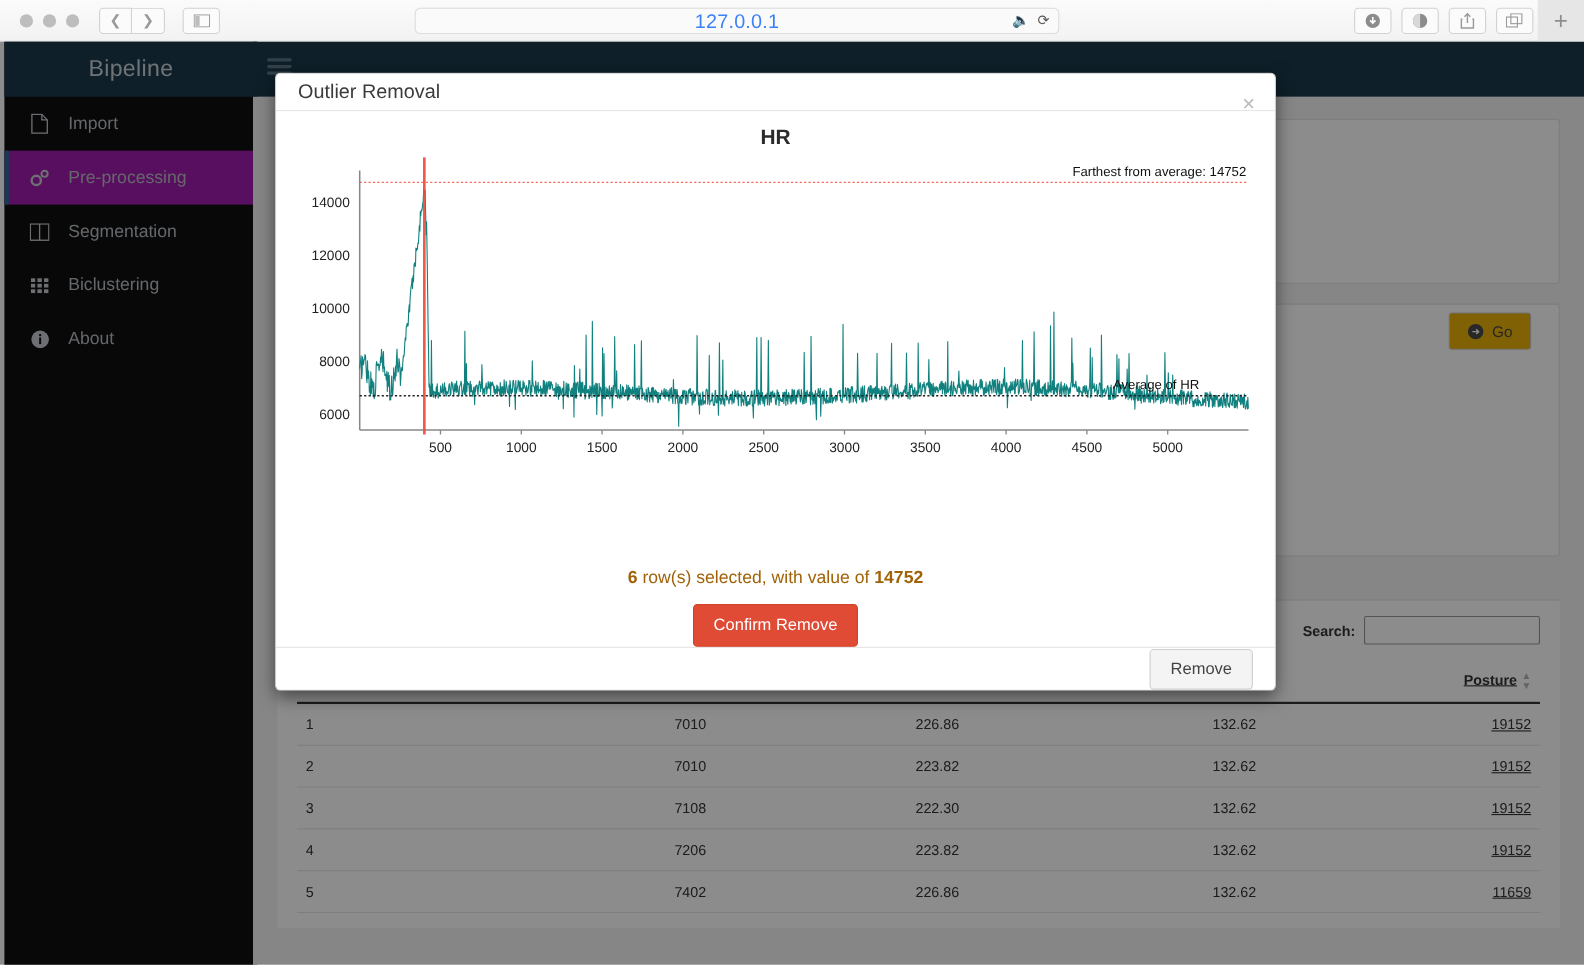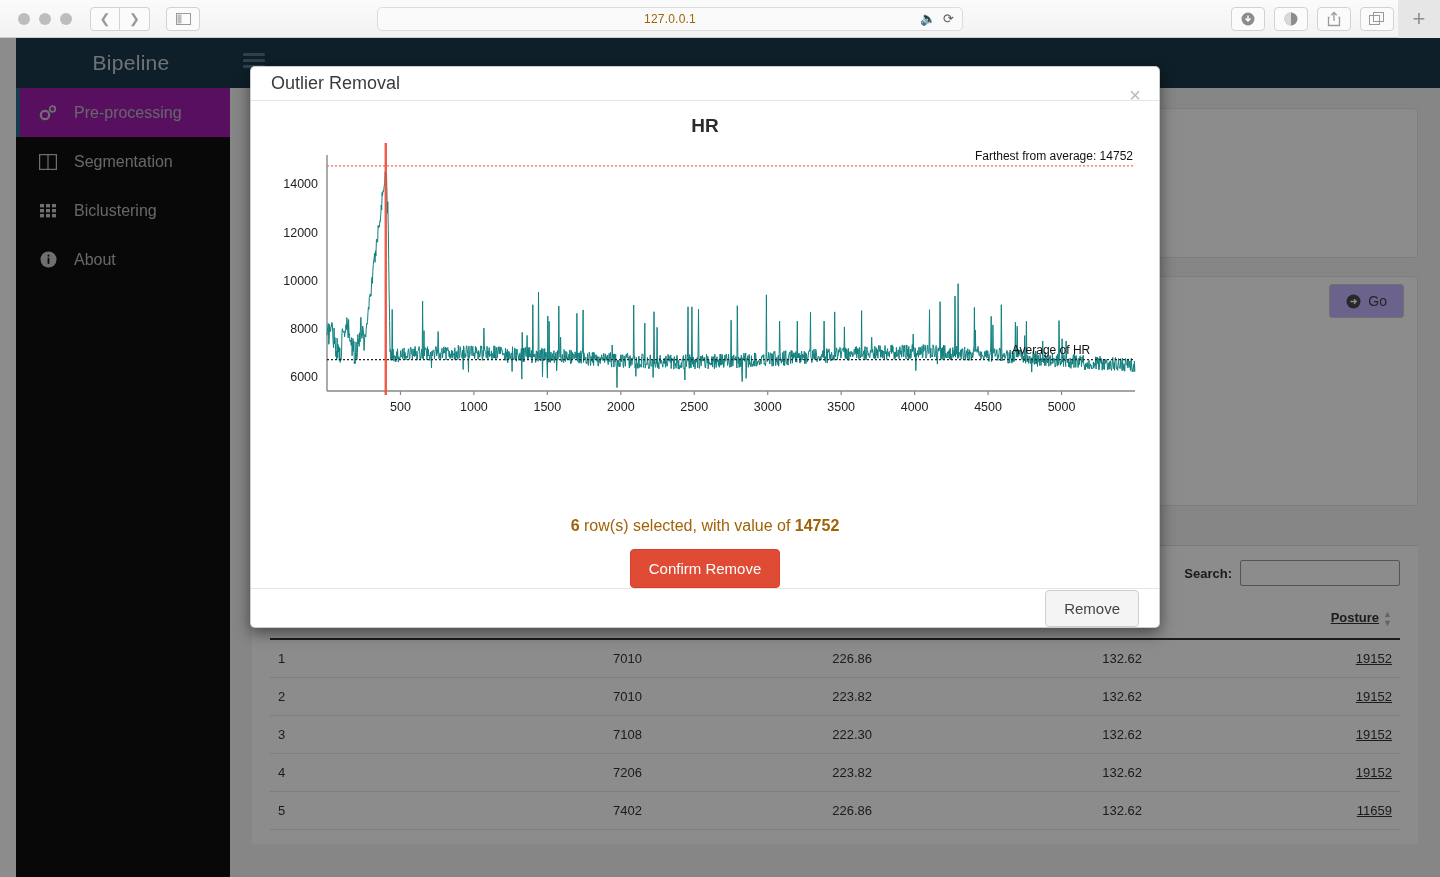--- a/index.html
+++ b/index.html
@@ -34,35 +34,35 @@
     border-radius: 4px; display: flex; align-items: center; justify-content: center;
     color: #9a9a9a;
   }
   #sidebar-toggle-chrome { margin-left: 16px; }
   #url-bar {
     position: absolute; left: 377px; top: 7px;
     width: 586px; height: 24px;
     background: #fafafa; border: 1px solid #dcdcdc; border-radius: 5px;
     display: flex; align-items: center; justify-content: center;
   }
-  #url-text { font-size: 12px; color: #a16207; letter-spacing: .2px; }
+  #url-text { font-size: 18px; color: #3b82f6; letter-spacing: .2px; }
   #url-icons { position: absolute; right: 8px; top: 3px; display: flex; gap: 7px; align-items: center; }
   .url-ic { font-size: 13px; }
   #chrome-right { position: absolute; right: 46px; top: 7px; display: flex; gap: 9px; }
   #new-tab-plus {
     position: absolute; right: 0; top: 0; width: 42px; height: 38px;
     background: #e6e6e6; display: flex; align-items: center; justify-content: center;
     color: #8d8d8d; font-size: 22px; font-weight: 300;
   }
 
   
   #app { position: absolute; top: 38px; left: 0; width: 1440px; height: 839px; background: #ffffff; }
 
   #sidebar {
-    position: absolute; left: 16px; top: 0; width: 230px; height: 839px;
+    position: absolute; left: 4px; top: 0; width: 230px; height: 839px;
     background: #0f0f0f;
   }
   #brand {
     height: 50px; background: #1b3a4b;
     display: flex; align-items: center; justify-content: center;
   }
   #brand-text { color: #c8d2d8; font-size: 21px; font-weight: 300; letter-spacing: .3px; }
   .side-item {
     height: 49px; display: flex; align-items: center;
     padding-left: 18px; gap: 16px;
@@ -84,22 +84,22 @@
 
   #content {
     position: absolute; left: 230px; top: 50px; width: 1210px; height: 789px;
     background: #f4f4f4; padding: 20px 22px 0 22px;
   }
   .panel { background: #fff; border: 1px solid #e3e3e3; border-radius: 3px; margin-bottom: 18px; padding: 16px 18px; }
   .panel-title { font-size: 19px; color: #333; font-weight: 400; margin-bottom: 14px; }
   .field-label { font-size: 13px; font-weight: bold; color: #444; margin-bottom: 6px; }
   .field-box { height: 36px; border: 1px solid #d6d6d6; border-radius: 3px; background: #fff; margin-bottom: 14px; }
   .go-btn {
-    position: absolute; right: 36px; top: 196px;
-    border: 1px solid #cccccc; background: #c4b5fd; border-radius: 3px;
+    position: absolute; right: 48px; top: 196px;
+    border: 1px solid #cccccc; background: #eab308; border-radius: 3px;
     padding: 8px 16px; font-size: 14px; color: #444;
     display: flex; align-items: center; gap: 7px;
   }
   #tabs-strip { border-bottom: 1px solid #dddddd; display: flex; }
   .tab-item { padding: 9px 16px; font-size: 14px; color: #2c6b8f; border-bottom: 3px solid #1b3a4b; }
 
   #table-panel { background: #fff; padding: 14px 18px; }
   #table-controls { display: flex; justify-content: space-between; align-items: center; margin-bottom: 14px; }
   .ctrl-left { display: flex; align-items: center; gap: 8px; font-size: 13px; font-weight: bold; color: #333; }
   .len-select { border: 1px solid #cccccc; border-radius: 3px; height: 26px; width: 62px; background: #fff;
@@ -230,20 +230,29 @@
   </div>
 </div>
 
 <div id="app">
 
   <div id="sidebar">
     <div id="brand">
       <span id="brand-text">Bipeline</span>
     </div>
 
+    <div class="side-item">
+      <span class="side-ic">
+        <svg width="16" height="19" viewBox="0 0 16 19">
+            <path d="M1 1h9l5 5v12H1z" fill="none" stroke="#c6cbd0" stroke-width="1.2"></path>
+            <path d="M10 1v5h5" fill="none" stroke="#c6cbd0" stroke-width="1.2"></path>
+          </svg>
+      </span>
+      <span>Import</span>
+    </div>
 
 
     <div class="side-item active">
       <span class="side-ic">
         <svg width="20" height="18" viewBox="0 0 20 18">
           <circle cx="7" cy="11" r="4.2" fill="none" stroke="#c6cbd0" stroke-width="2.2"></circle>
           <circle cx="14.5" cy="5" r="2.8" fill="none" stroke="#c6cbd0" stroke-width="1.8"></circle>
         </svg>
       </span>
       <span>Pre-processing</span>

